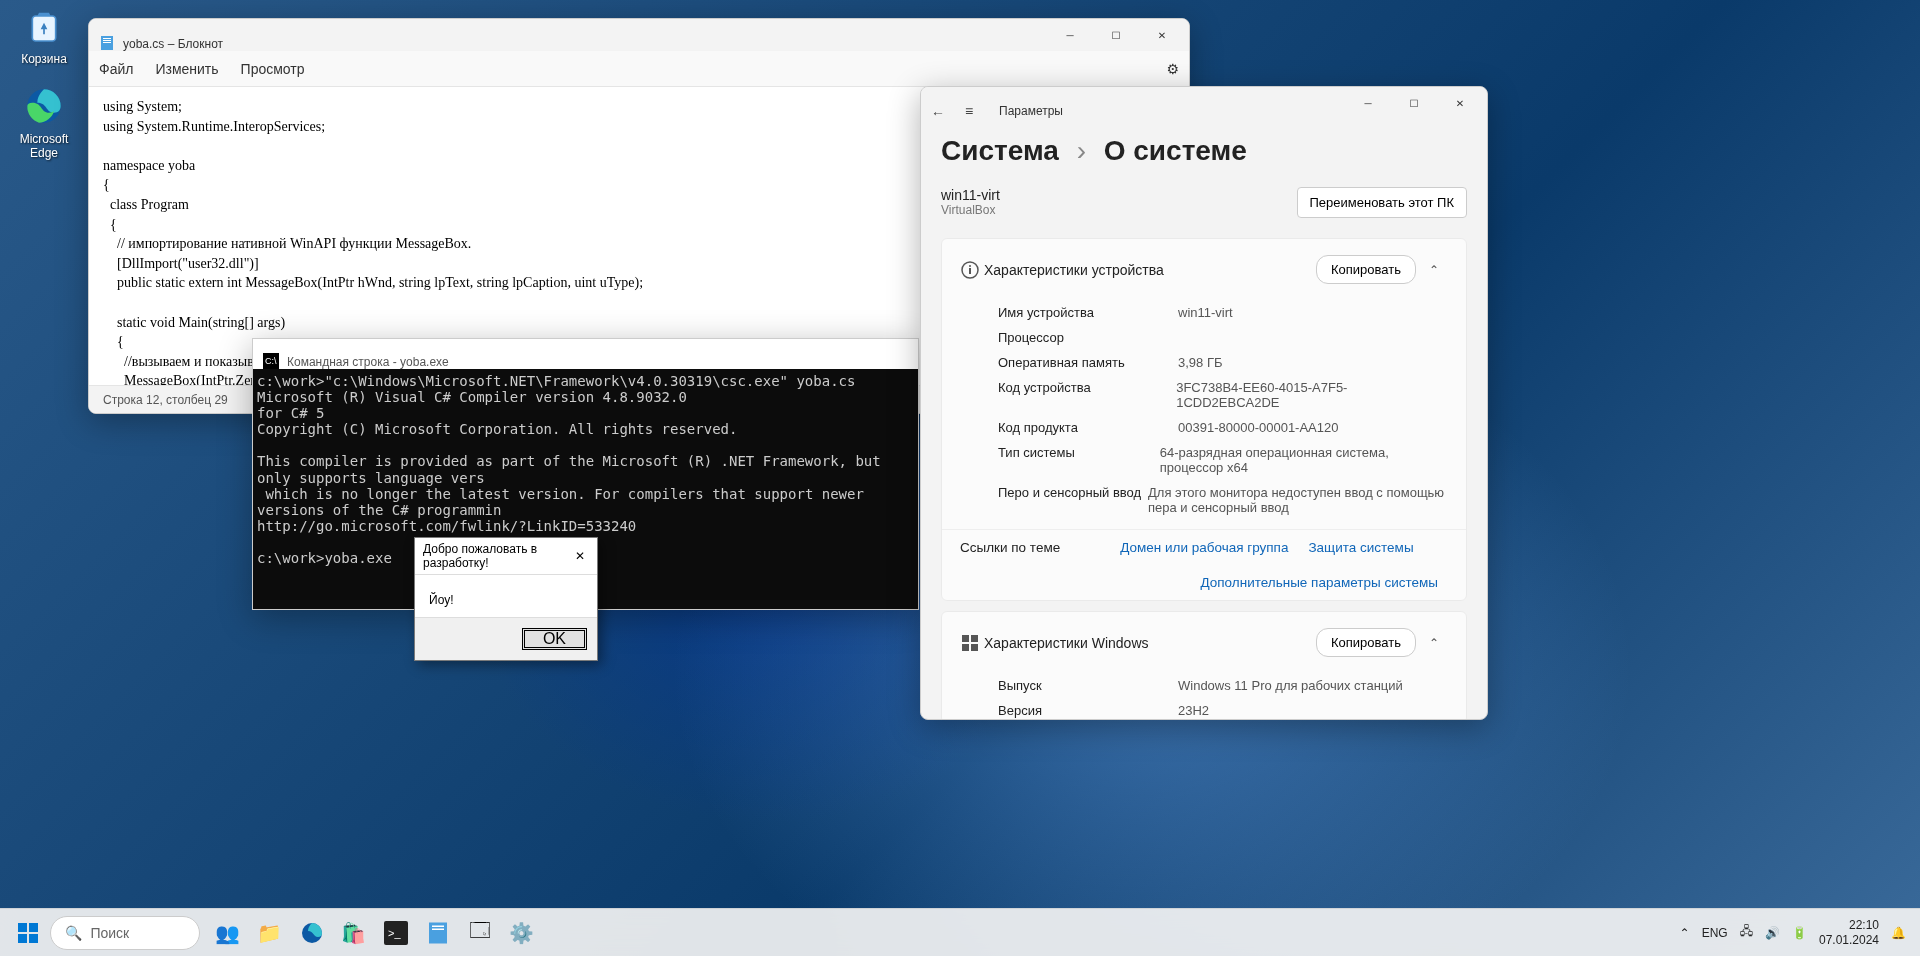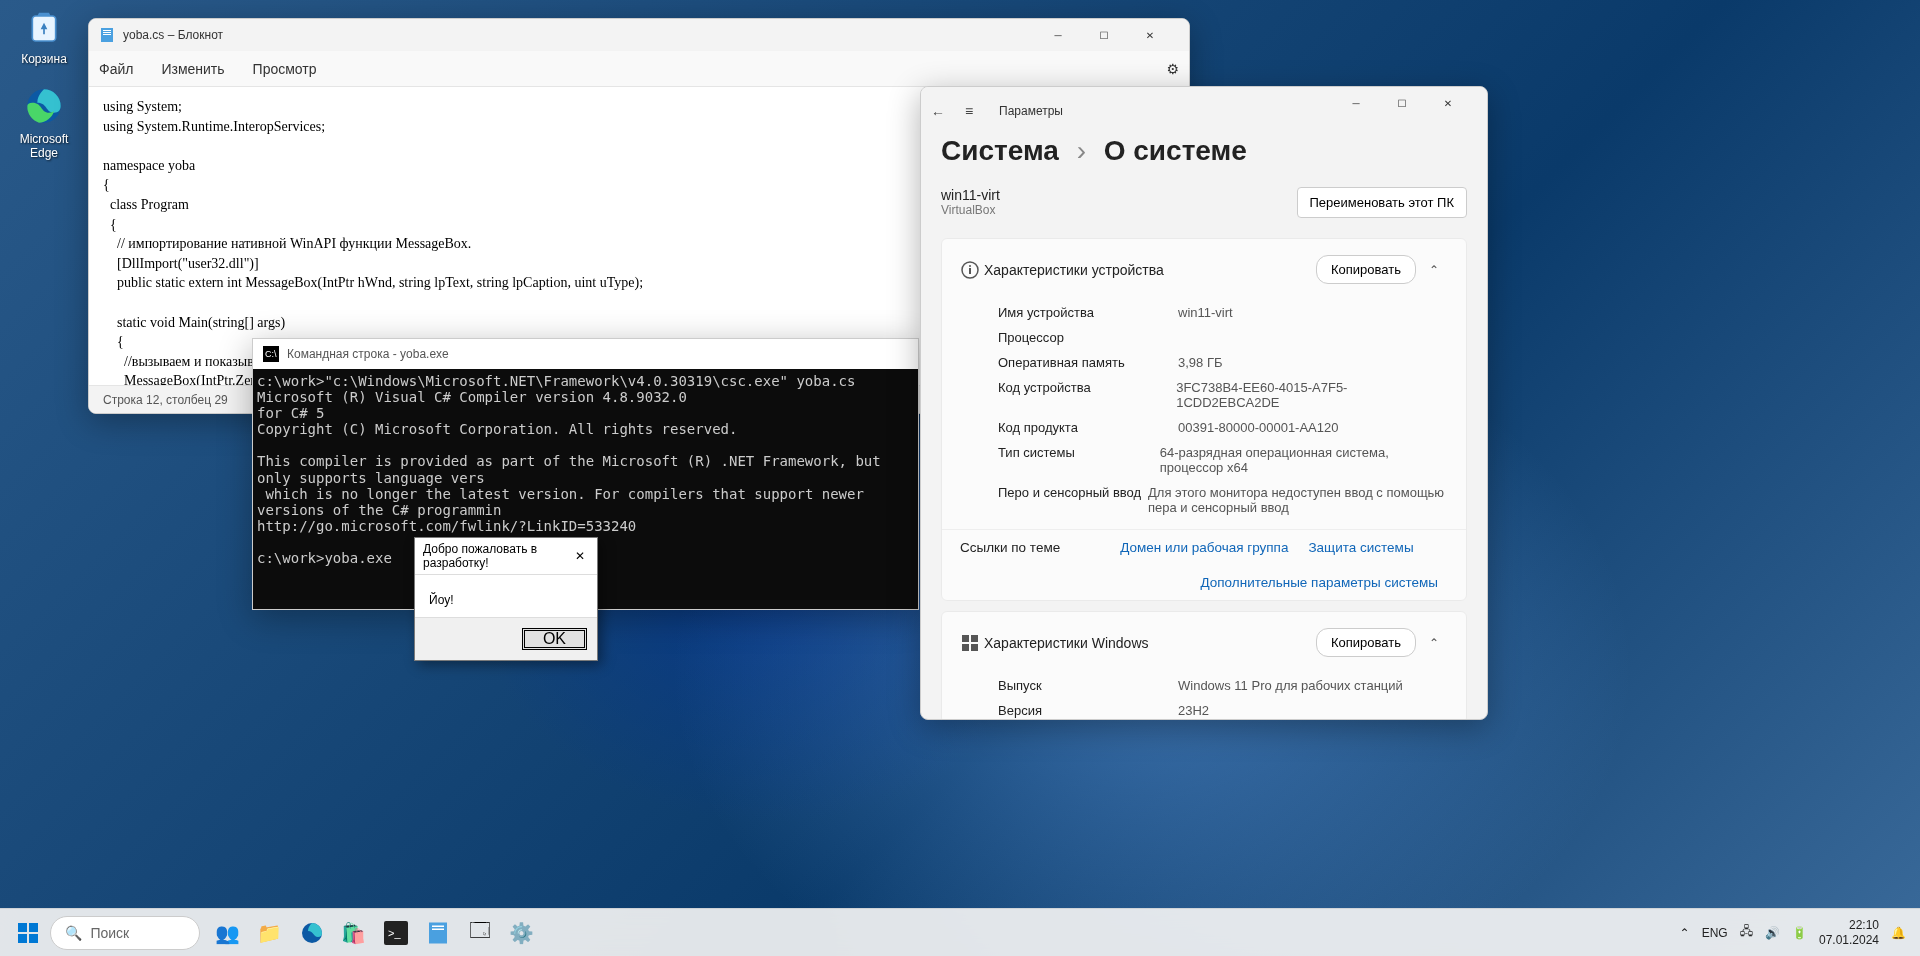--- a/index.html
+++ b/index.html
@@ -6,28 +6,28 @@
 body { width:1920px; height:956px; overflow:hidden; background:linear-gradient(135deg,#2a5a8a 0%,#1a4a7a 30%,#0a3a6a 60%,#3a6a9a 100%); position:relative; }
 .wallpaper-swirl { position:absolute; inset:0; background:radial-gradient(ellipse 800px 600px at 60% 70%,rgba(120,180,255,0.4) 0%,transparent 60%),radial-gradient(ellipse 600px 500px at 40% 60%,rgba(0,50,150,0.6) 0%,transparent 50%); }
 
 
 .desktop-icon { position:absolute; width:76px; text-align:center; cursor:pointer; }
 .desktop-icon .icon-img { width:40px; height:40px; margin:0 auto 2px; }
 .desktop-icon .label { color:#fff; font-size:12px; text-shadow:1px 1px 2px rgba(0,0,0,0.7); }
 
 
 .window { position:absolute; background:#f9f9f9; border:1px solid #ccc; border-radius:8px; box-shadow:0 8px 32px rgba(0,0,0,0.3); overflow:hidden; display:flex; flex-direction:column; }
-.titlebar { height:32px; display:flex; align-items:center; padding:0 16px 0 10px; background:#f3f3f3; font-size:12px; }
+.titlebar { height:32px; display:flex; align-items:flex-end; padding:0 4px 0 10px; background:#f3f3f3; font-size:12px; }
 .titlebar .title-icon { width:16px; height:16px; margin-right:8px; }
 .titlebar .title-text { flex:1; color:#333; }
 .win-controls { display:flex; }
 .win-btn { width:46px; height:32px; display:flex; align-items:center; justify-content:center; font-size:10px; color:#333; cursor:pointer; }
 
 
-.notepad-menu { height:36px; display:flex; align-items:center; padding:0 10px; border-bottom:1px solid #e5e5e5; gap:28px; background:#f9f9f9; }
+.notepad-menu { height:36px; display:flex; align-items:center; padding:0 10px; border-bottom:1px solid #e5e5e5; gap:22px; background:#f9f9f9; }
 .notepad-menu span { font-size:14px; color:#333; cursor:pointer; }
 .notepad-gear { margin-left:auto; font-size:16px; color:#555; cursor:pointer; }
 .notepad-body { flex:1; padding:10px 14px; font-family:Liberation Serif, serif; font-size:14px; line-height:1.4; white-space:pre; color:#000; background:#fff; overflow:auto; }
 .notepad-status { height:28px; border-top:1px solid #e5e5e5; padding:0 14px; display:flex; align-items:center; font-size:12px; color:#555; background:#f3f3f3; }
 
 
 .cmd-window { background:#000; border-radius:0; }
 .cmd-title { background:#fff; color:#000; height:30px; }
 .cmd-body { flex:1; background:#0c0c0c; color:#ccc; font-family:Consolas,monospace; font-size:14px; line-height:1.15; padding:4px 4px; white-space:pre-wrap; overflow:hidden; }
 

